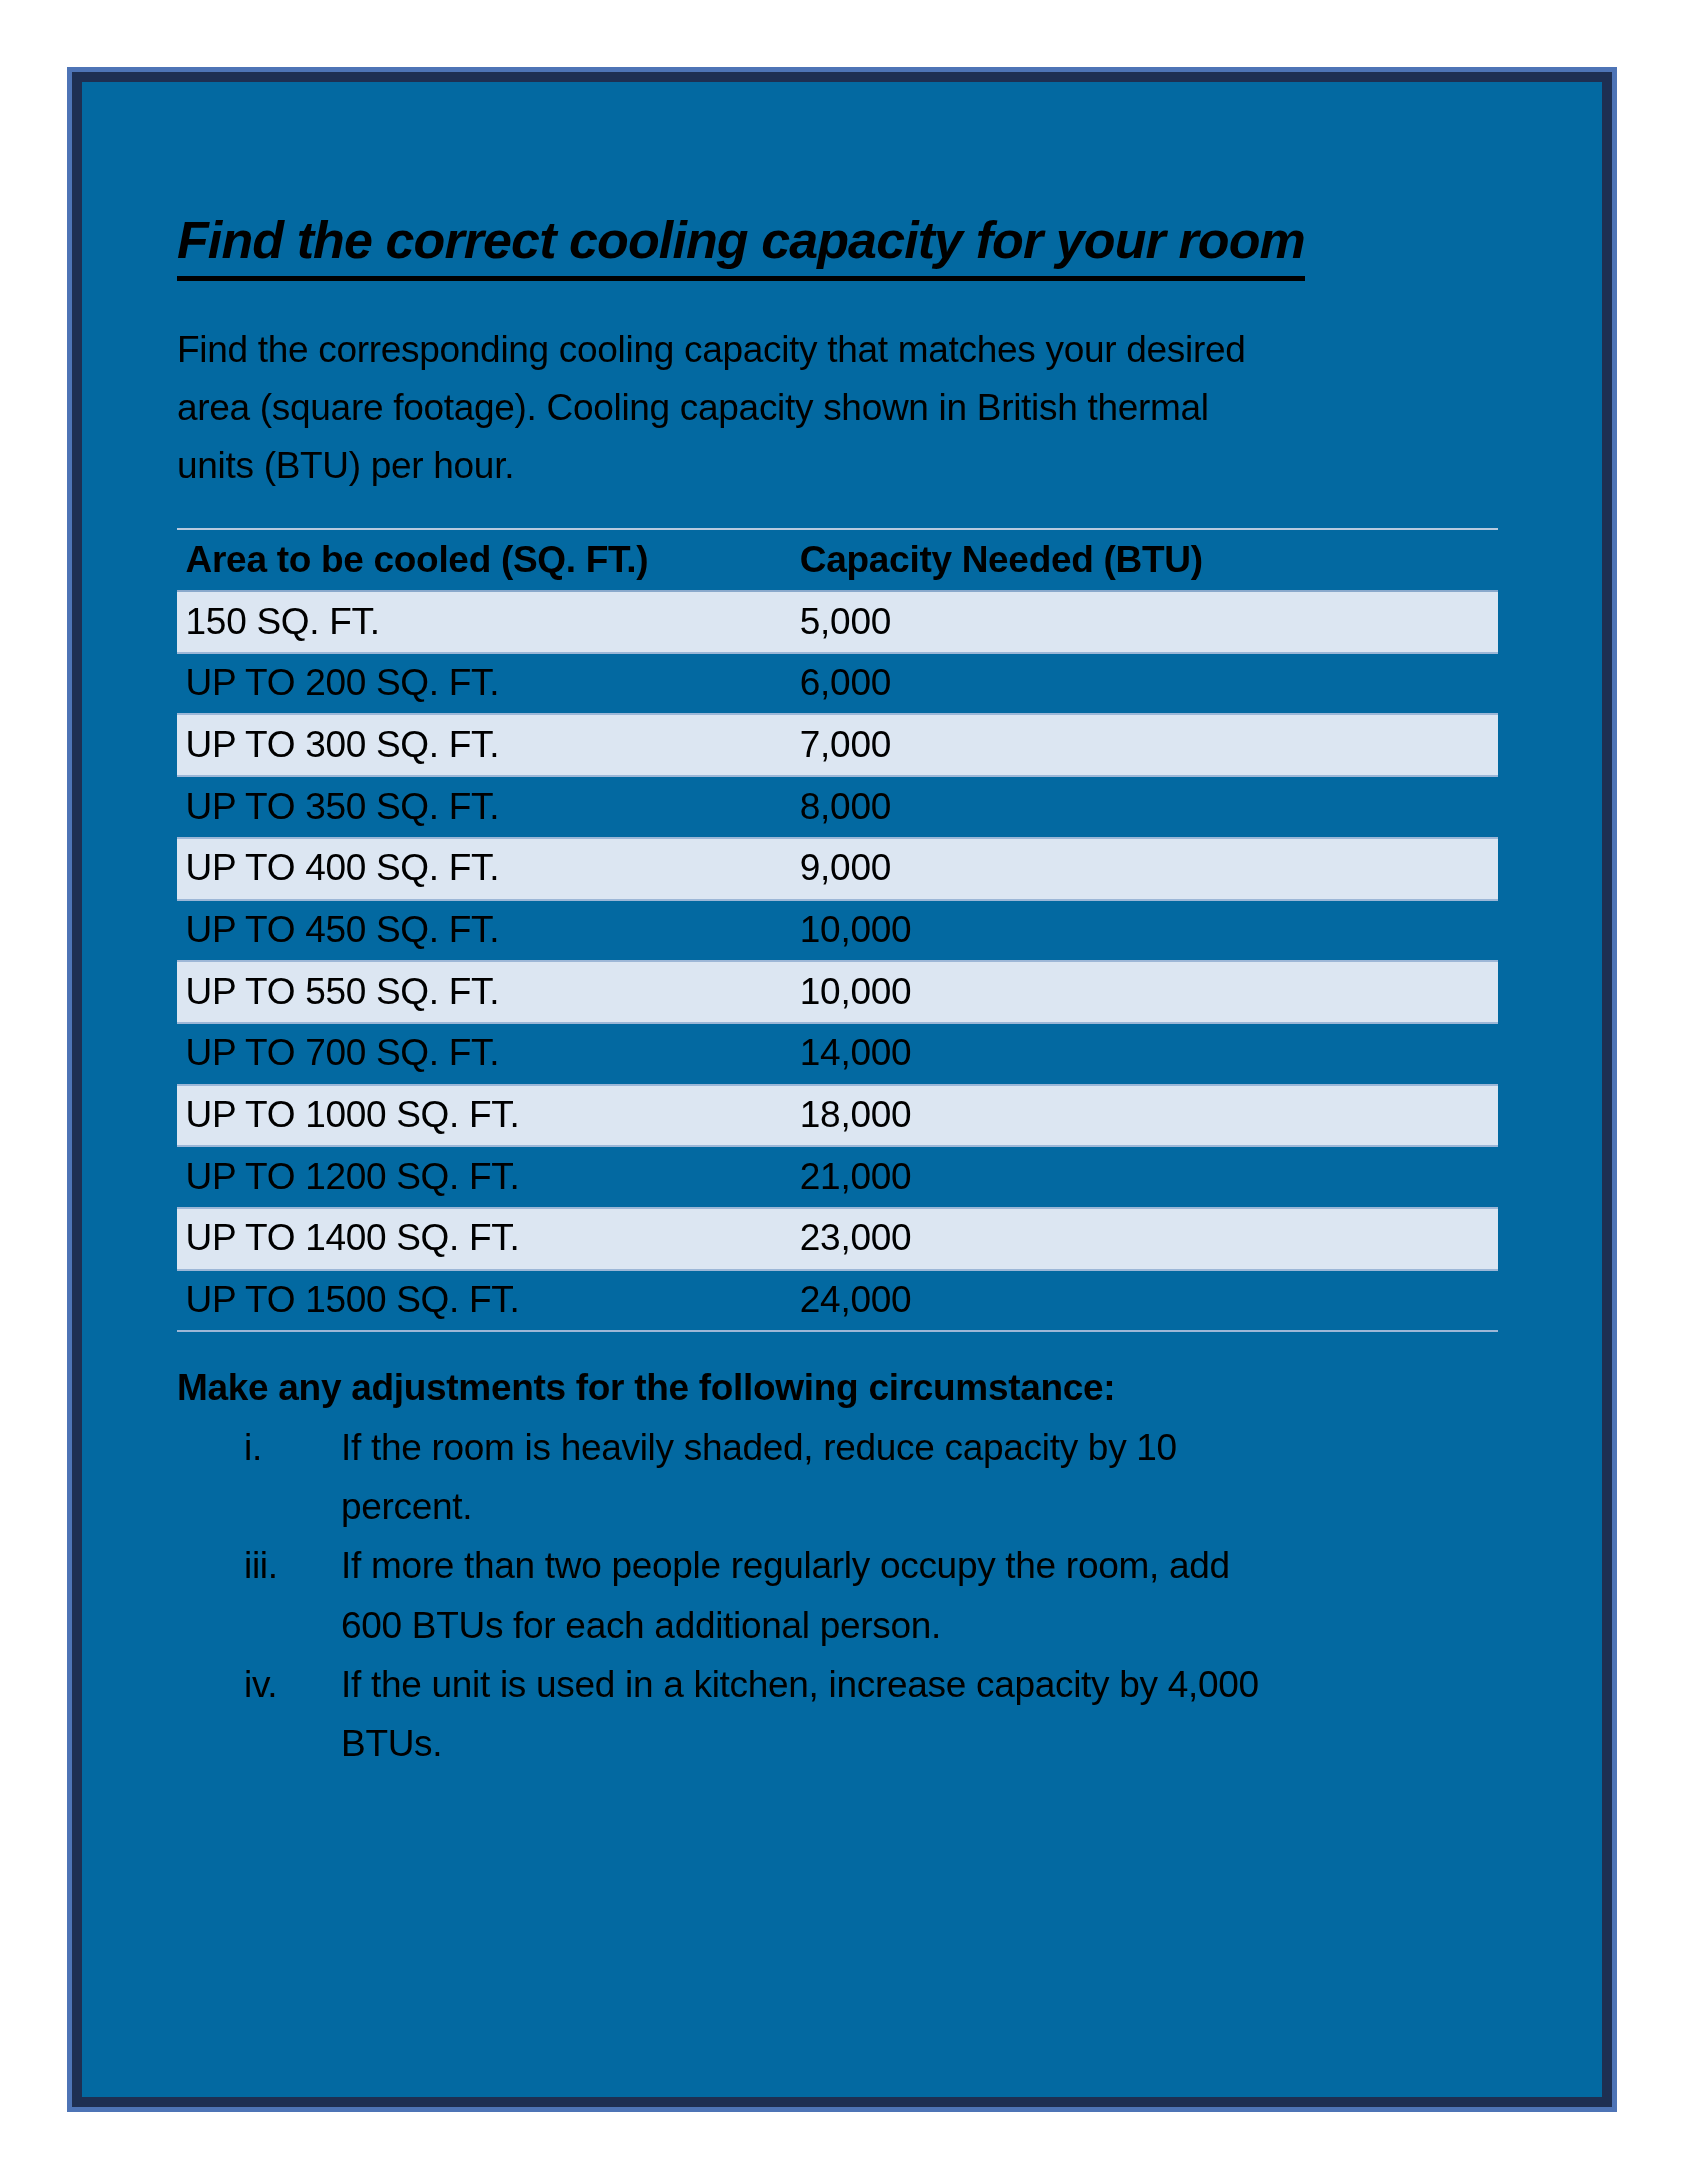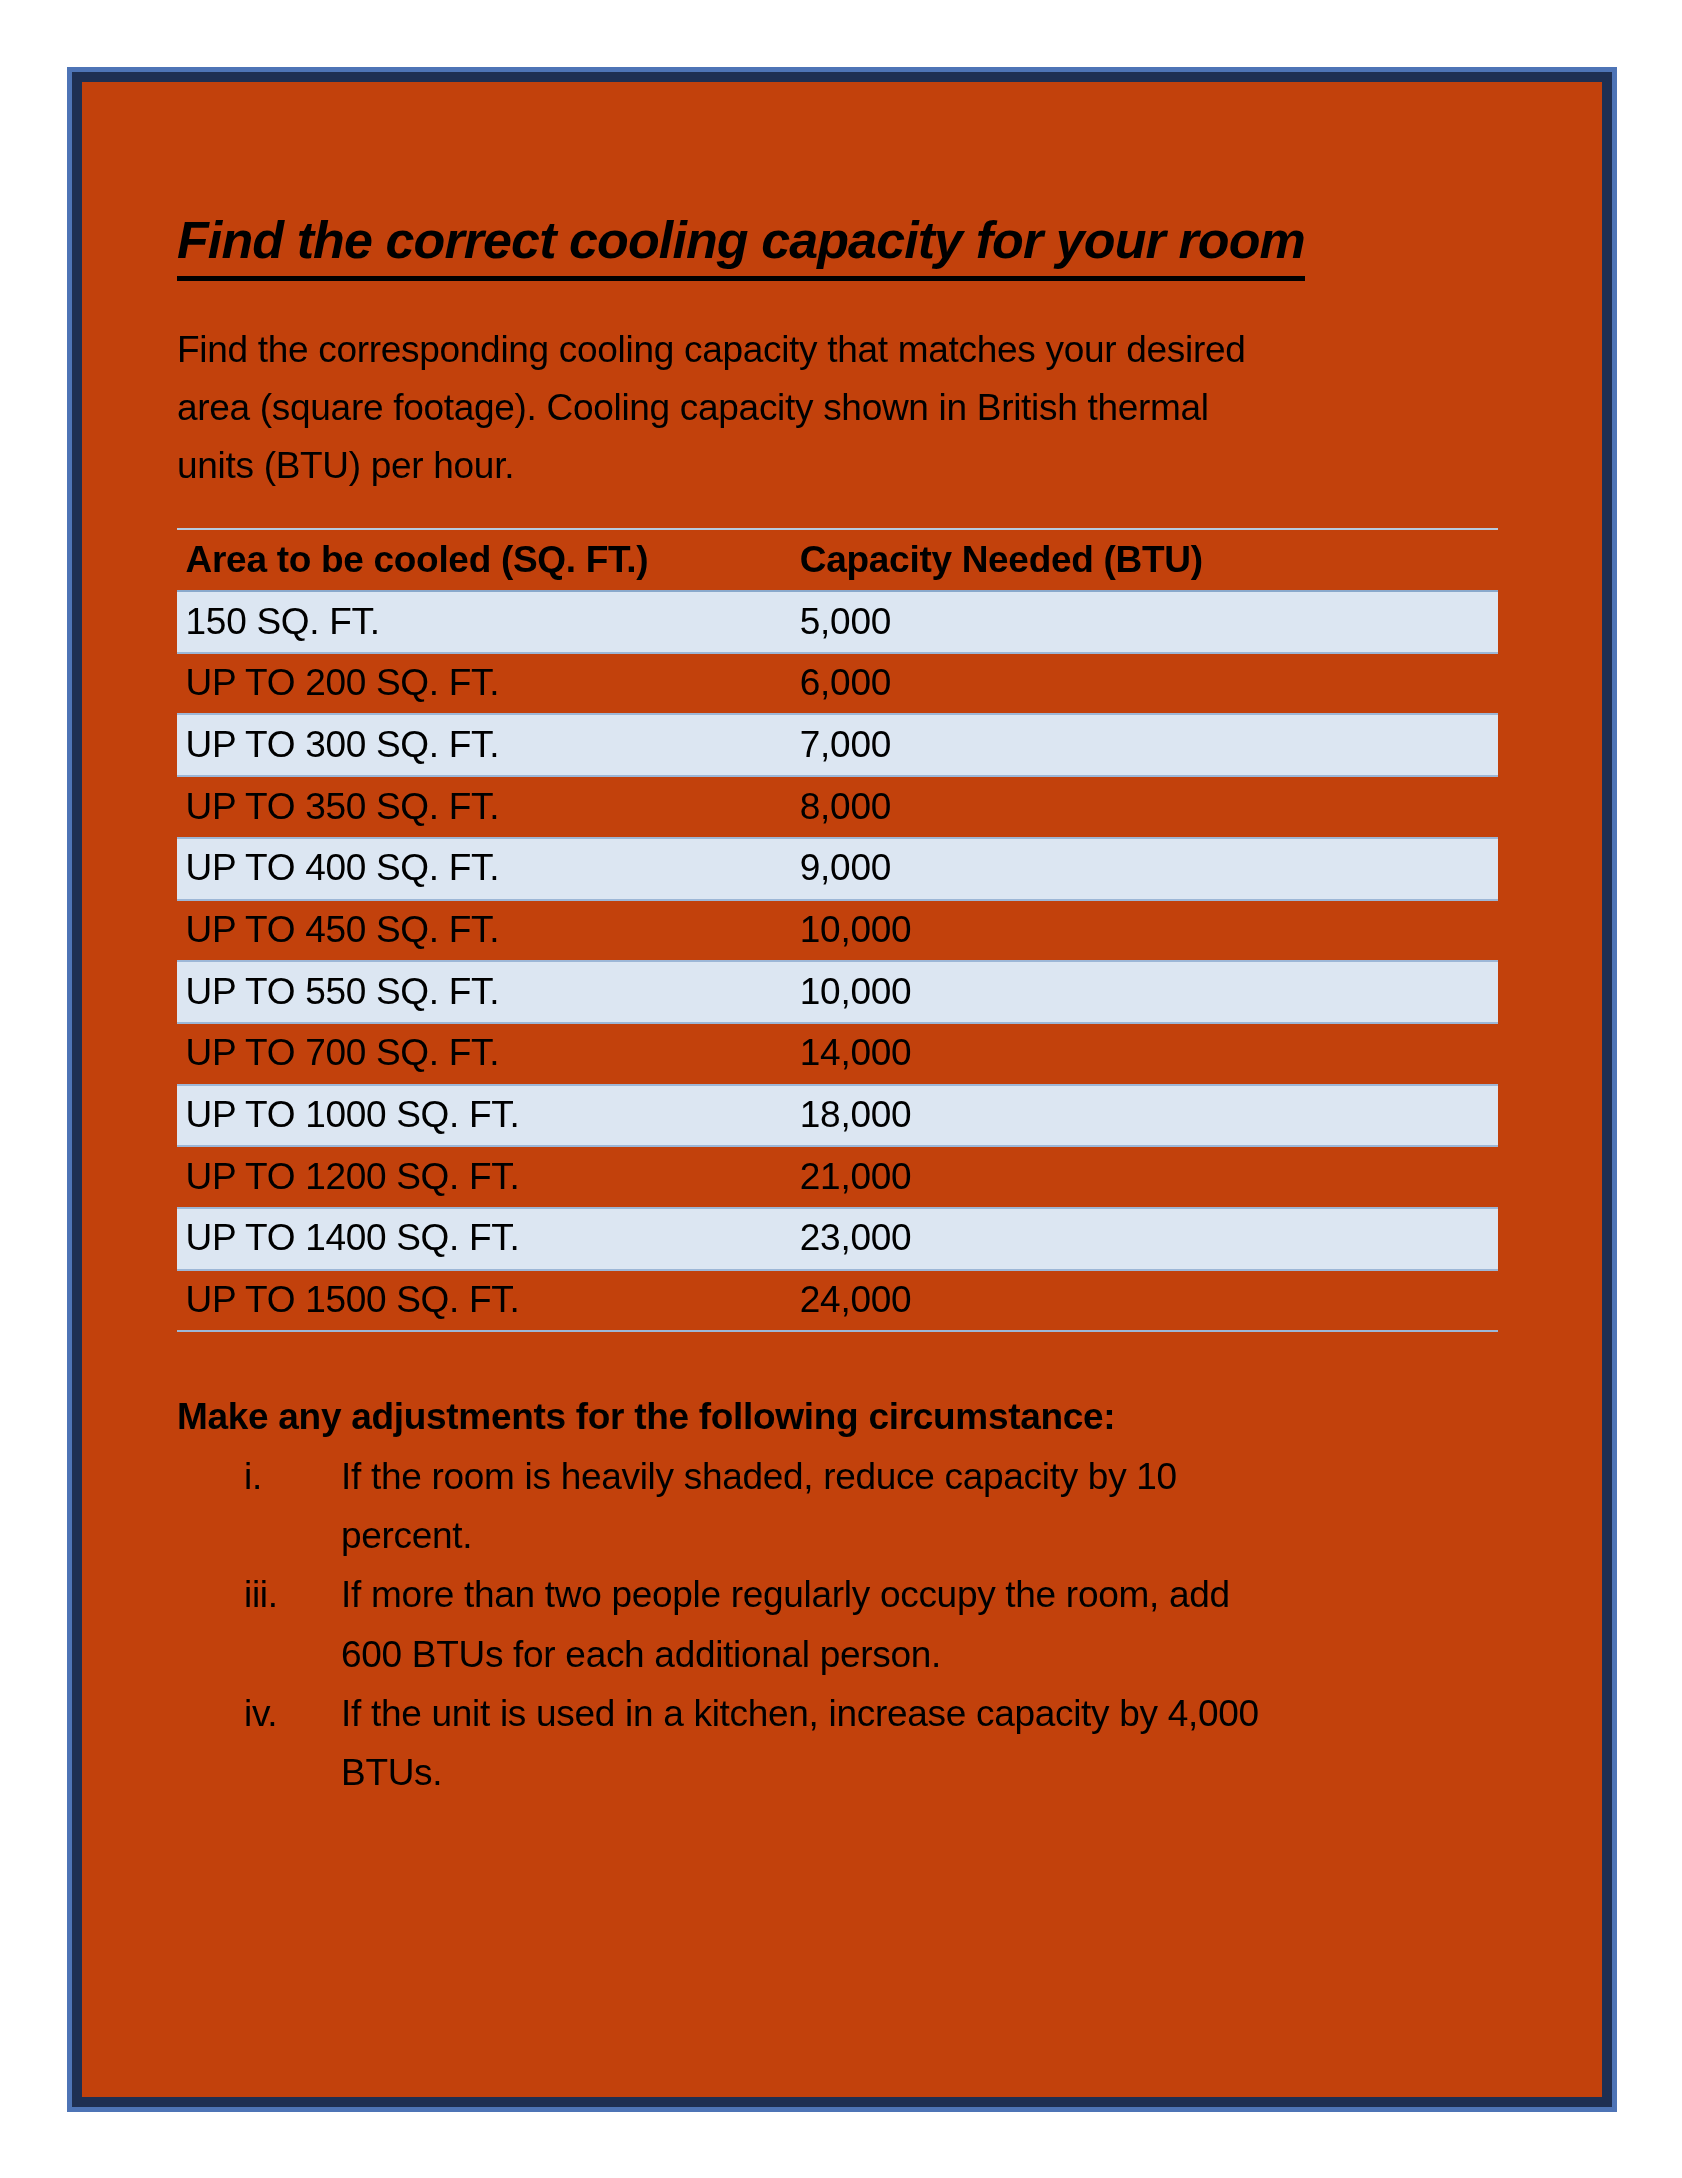--- a/index.html
+++ b/index.html
@@ -14,21 +14,21 @@
   .frame {
     position: absolute;
     left: 67px; top: 67px;
     width: 1550px; height: 2045px;
     border: 5.2px solid #4e74b6;
   }
   .frame-inner {
     width: 100%; height: 100%;
     border: 10.4px solid #1e2f52;
     padding: 130px 82px 0 95px;
-    background: #c2410c;
+    background: #0369a1;
   }
   .doc-title {
     display: inline-block;
     font-size: 52px;
     font-weight: bold;
     font-style: italic;
     letter-spacing: -0.9px;
     border-bottom: 5.2px solid #000;
     padding-bottom: 7px;
     line-height: 1.1;
@@ -63,21 +63,21 @@
   table.cooling col.c1 { width: 46.5%; }
   table.cooling col.c2 { width: 53.5%; }
   table.cooling tbody tr:nth-child(odd) { background: #dce6f2; }
   .h2 {
     margin-top: 69px;
     font-size: 45px;
     font-weight: bold;
     letter-spacing: -0.4px;
   }
   .lead {
-    margin-top: 64px;
+    margin-top: 35px;
     font-size: 37px;
     font-weight: bold;
     letter-spacing: -0.3px;
   }
   .adj-list { margin-top: 8.6px; }
   .adj-item {
     display: flex;
     align-items: flex-start;
     padding-left: 67px;
     font-size: 37px;

